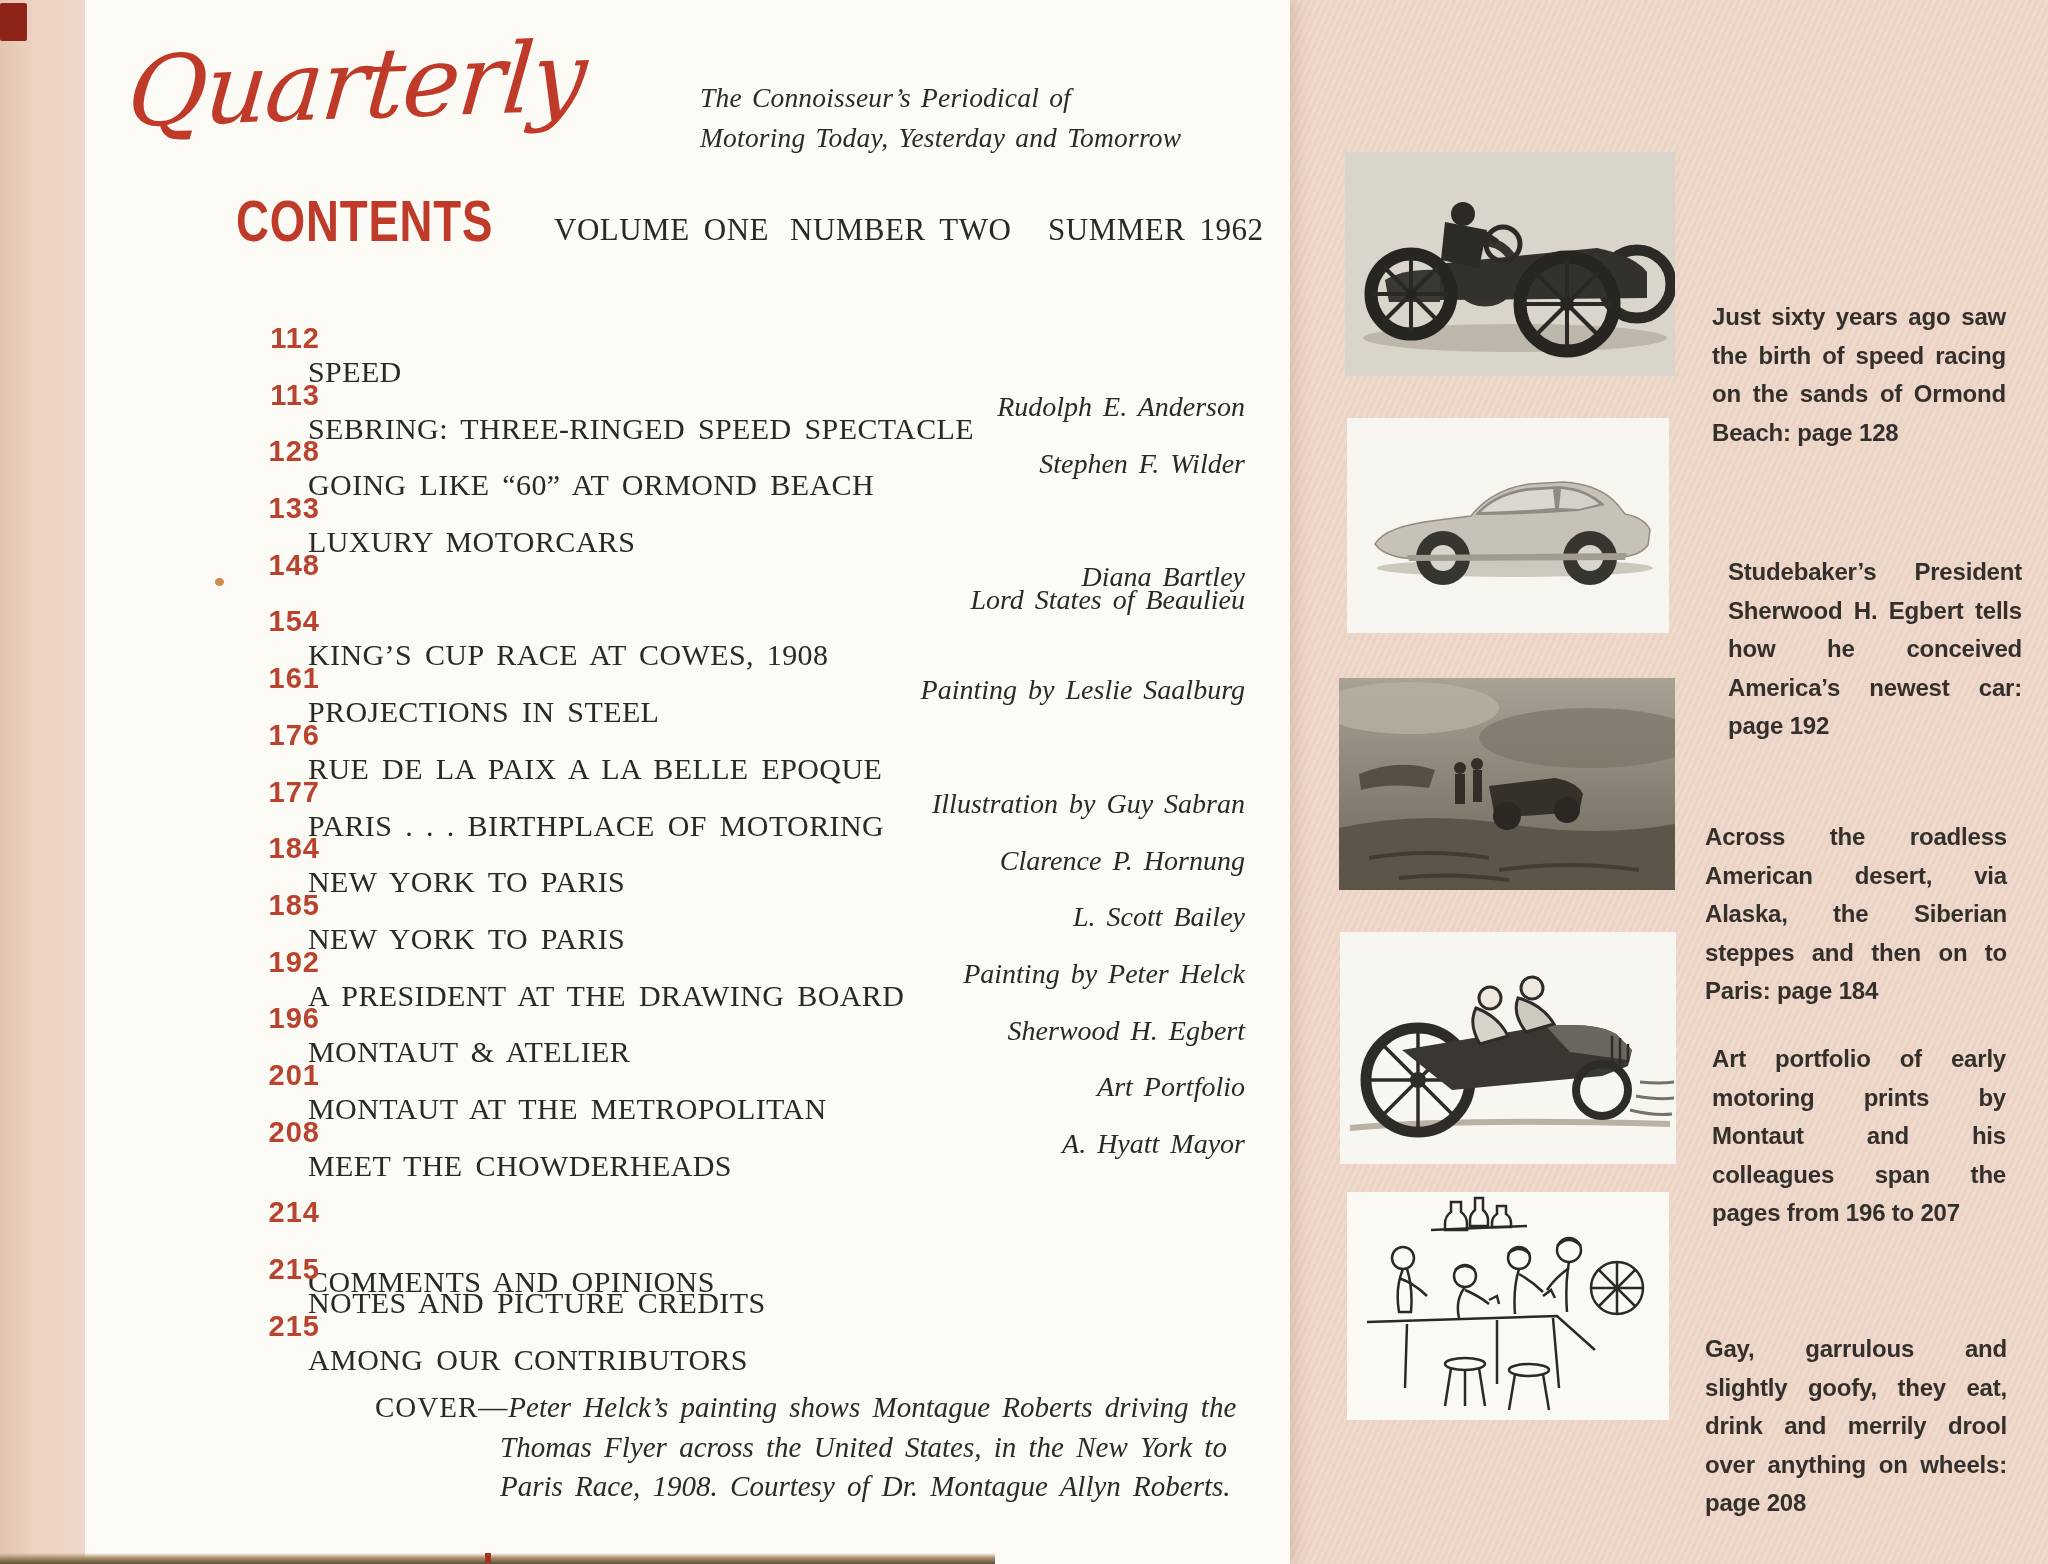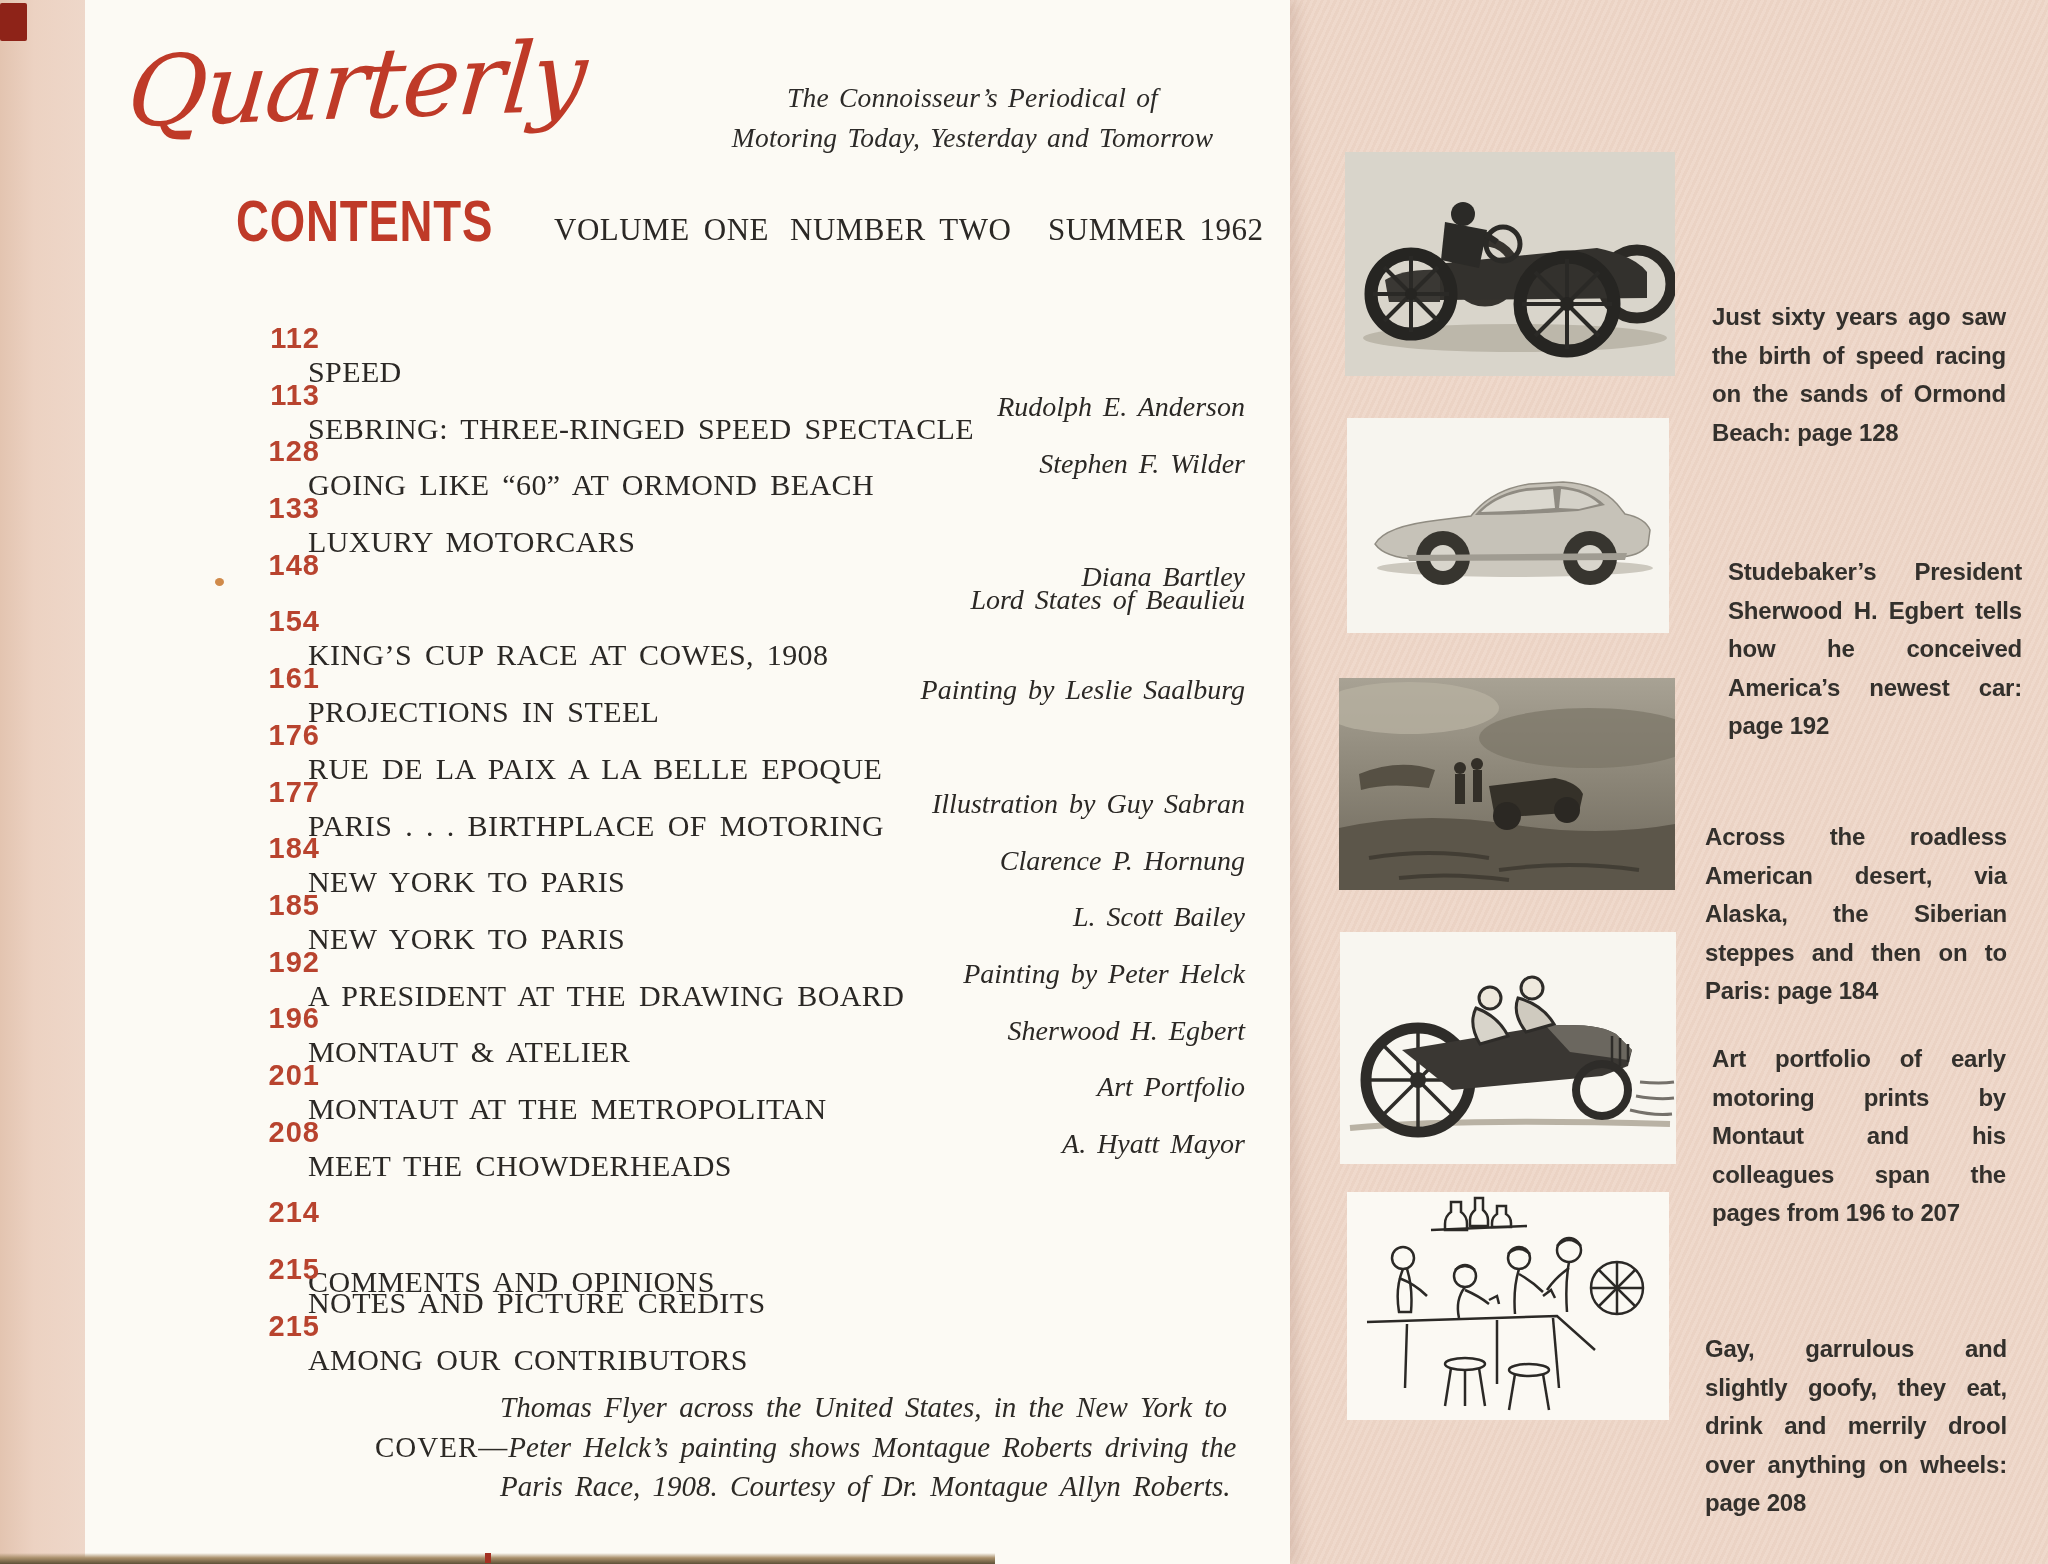--- a/index.html
+++ b/index.html
@@ -16,21 +16,21 @@
   .corner-mark{position:absolute;left:0;top:3px;width:27px;height:38px;background:#8e2318;border-radius:2px;}
   .speck{position:absolute;left:215px;top:578px;width:9px;height:8px;background:#d08a4a;border-radius:50%;}
   .bottom-edge{position:absolute;left:0;bottom:0;width:995px;height:11px;
     background:linear-gradient(to top,#5e5138,#a98f6b 55%,rgba(169,143,107,0));}
   .bottom-speck{position:absolute;left:485px;bottom:1px;width:6px;height:10px;background:#a43122;}
 
   
   .mag-title{position:absolute;left:128px;top:28px;font-family:"DejaVu Serif",serif;
     font-style:italic;font-size:97px;color:#bf3a28;transform:rotate(-2deg) skewX(-7deg);
     letter-spacing:-2px;}
-  .subtitle{position:absolute;left:700px;top:78px;width:545px;text-align:center;
+  .subtitle{position:absolute;left:700px;top:78px;width:545px;text-align:left;
     font-style:italic;font-size:27.5px;line-height:40px;color:#2c2a28;letter-spacing:.2px;word-spacing:3px;}
   .contents-label{position:absolute;left:236px;top:188px;font-family:"Liberation Sans",sans-serif;
     font-weight:bold;font-size:57px;color:#bf3a28;transform:scaleX(.8);transform-origin:left top;
     letter-spacing:1px;}
   .vol-item{position:absolute;top:212px;font-size:31px;color:#2b2825;letter-spacing:.5px;word-spacing:6px;}
   #vol-one{left:527px;margin-left:27px;} #num-two{left:790px;} #season{left:1048px;}
 
   
   .toc{position:absolute;left:253px;top:322px;width:992px;}
   .toc-row{display:flex;align-items:flex-start;height:56.7px;flex-direction:column;}
@@ -162,22 +162,22 @@
       <span class="toc-author"></span>
     </div>
     <div class="toc-row">
       <span class="toc-num">215</span>
       <span class="toc-title">AMONG OUR CONTRIBUTORS</span>
       <span class="toc-author"></span>
     </div>
   </div>
 
   <div class="cover">
+    <div class="ln"><span class="lbl">COVER—</span><span>Peter Helck’s painting shows Montague Roberts driving the</span></div>
     <div class="ln ind">Thomas Flyer across the United States, in the New York to</div>
-    <div class="ln"><span class="lbl">COVER—</span><span>Peter Helck’s painting shows Montague Roberts driving the</span></div>
     <div class="ln ind">Paris Race, 1908. Courtesy of Dr. Montague Allyn Roberts.</div>
   </div>
 
   <div class="fig" style="left:1345px;top:152px;">
     <svg width="330" height="224" viewBox="0 0 330 224">
       <rect width="330" height="224" fill="#d9d5cb"></rect>
       <ellipse cx="170" cy="186" rx="152" ry="14" fill="#bcb7aa"></ellipse>
       <circle cx="140" cy="120" r="30" fill="none" stroke="#37342f" stroke-width="9"></circle>
       <circle cx="292" cy="132" r="34" fill="none" stroke="#2c2a26" stroke-width="11"></circle>
       <path d="M92 112 L252 96 Q290 104 302 120 L302 146 L94 148 Z" fill="#33312d"></path>

